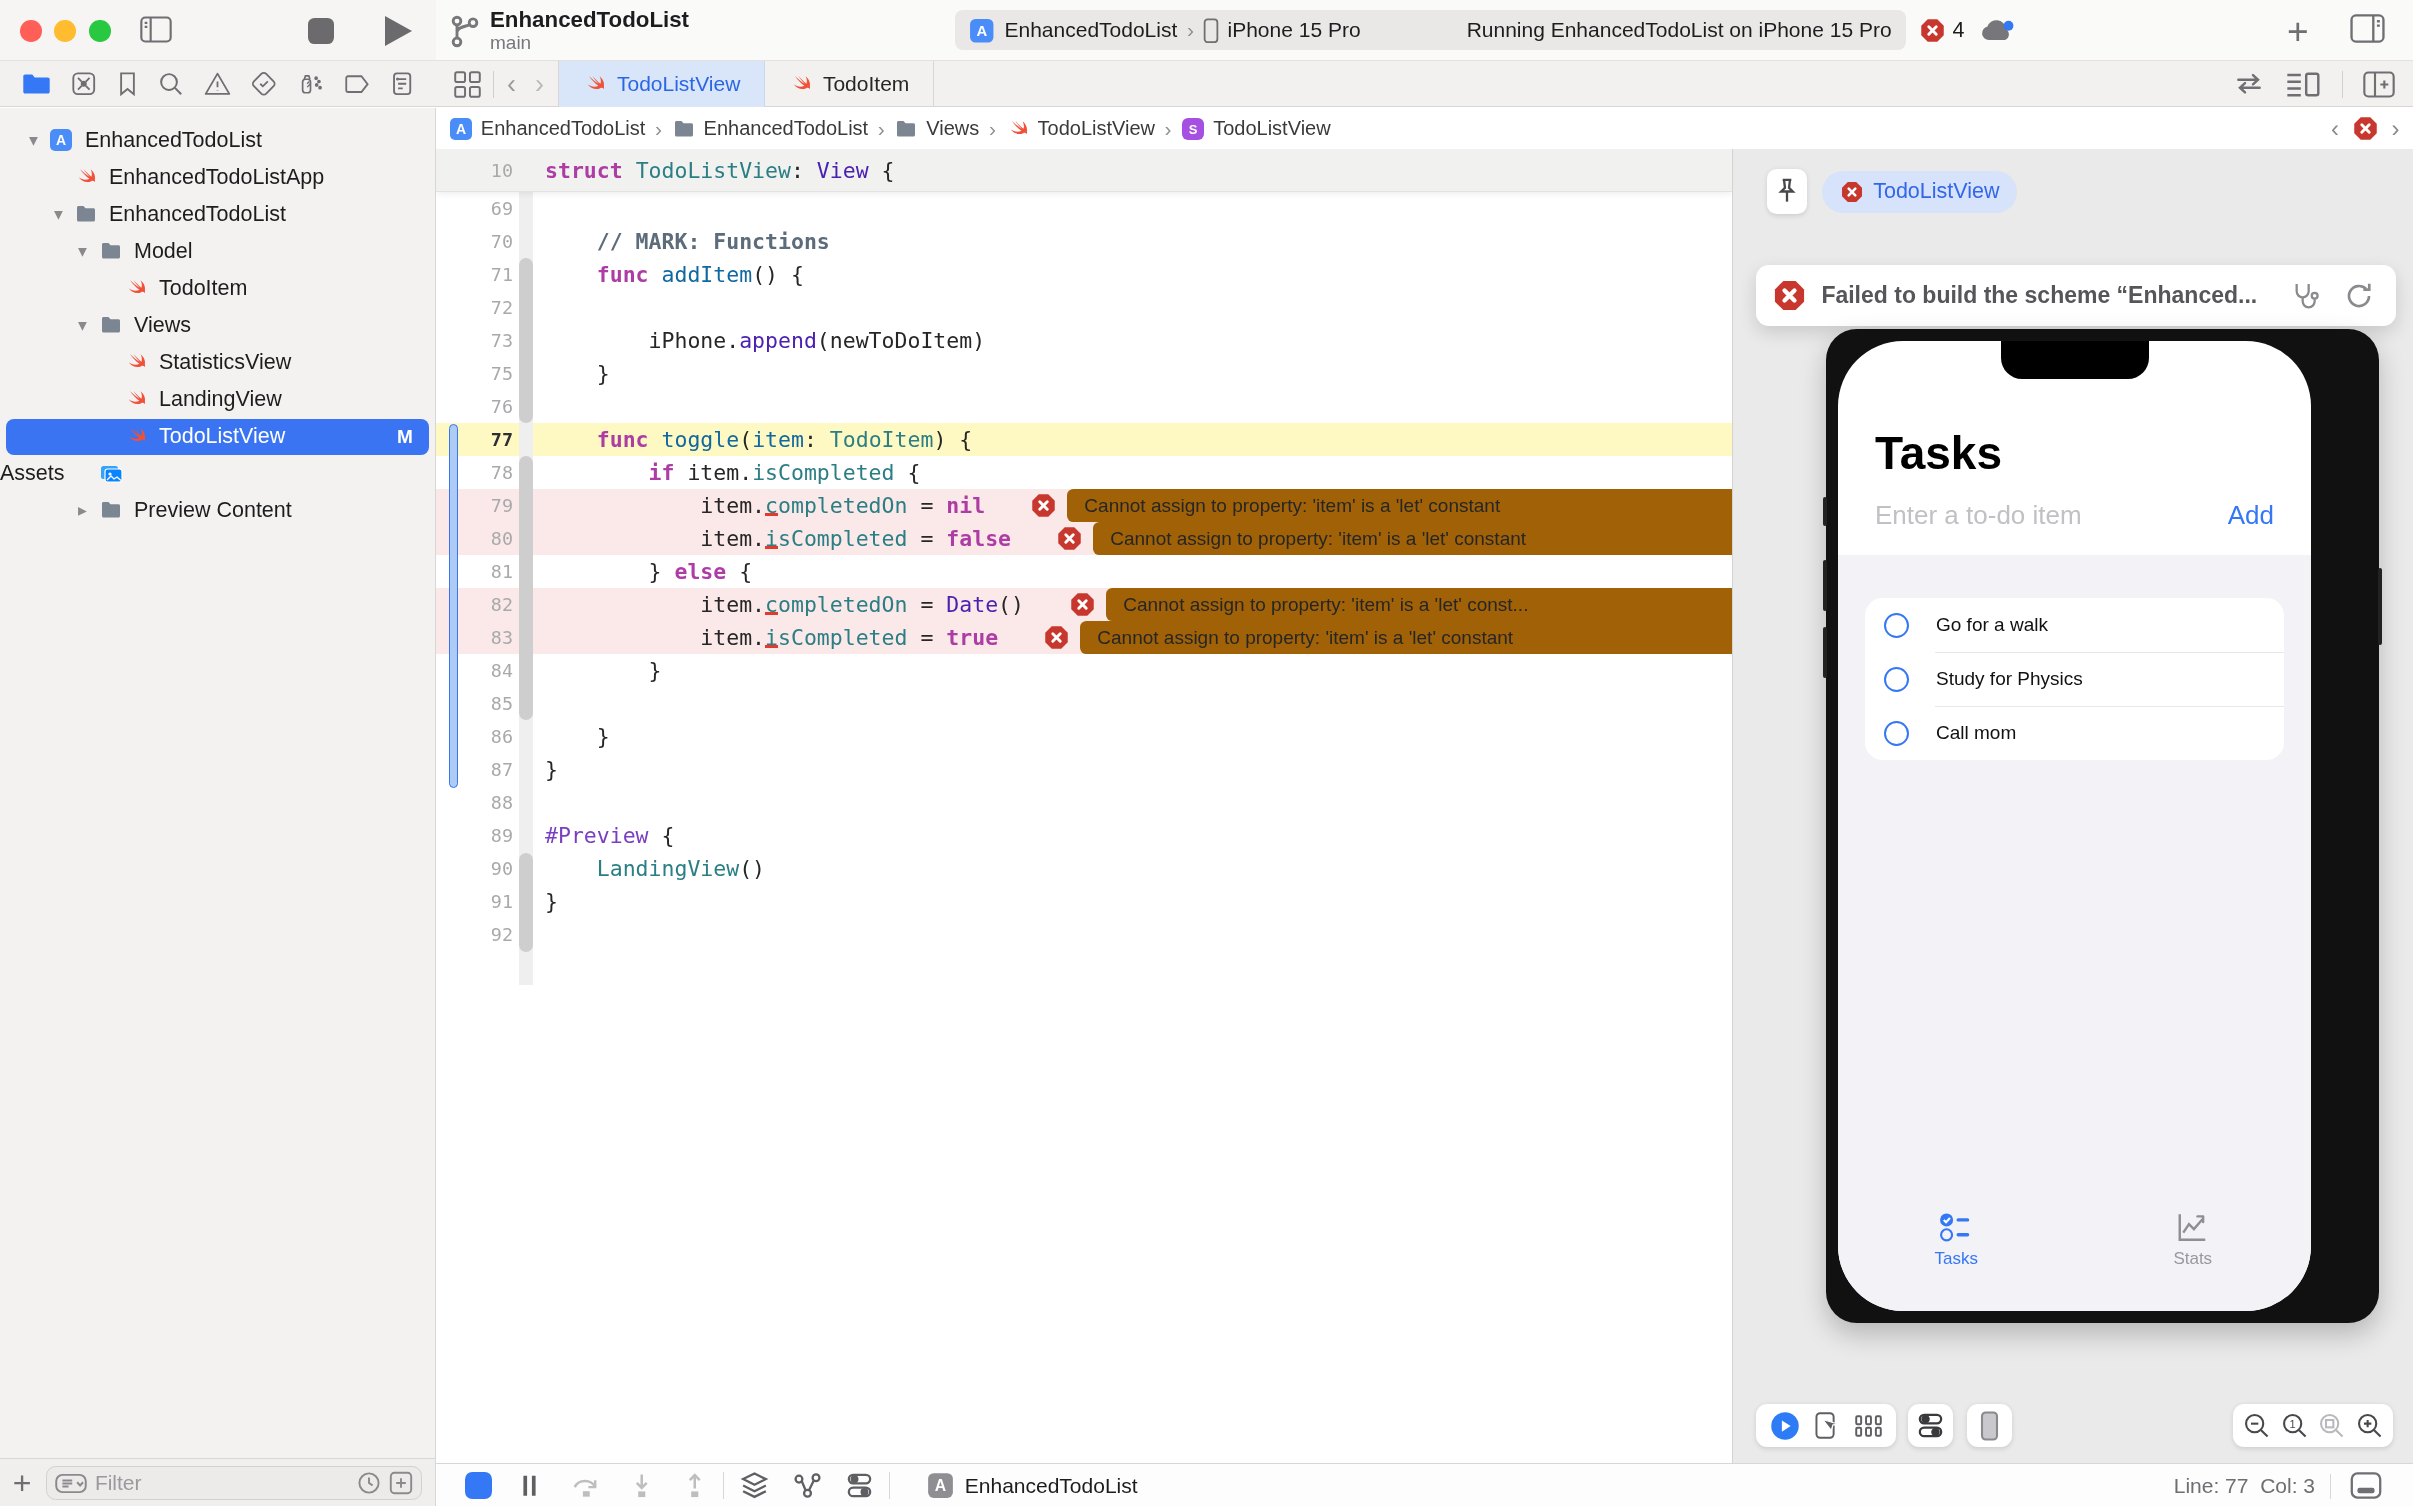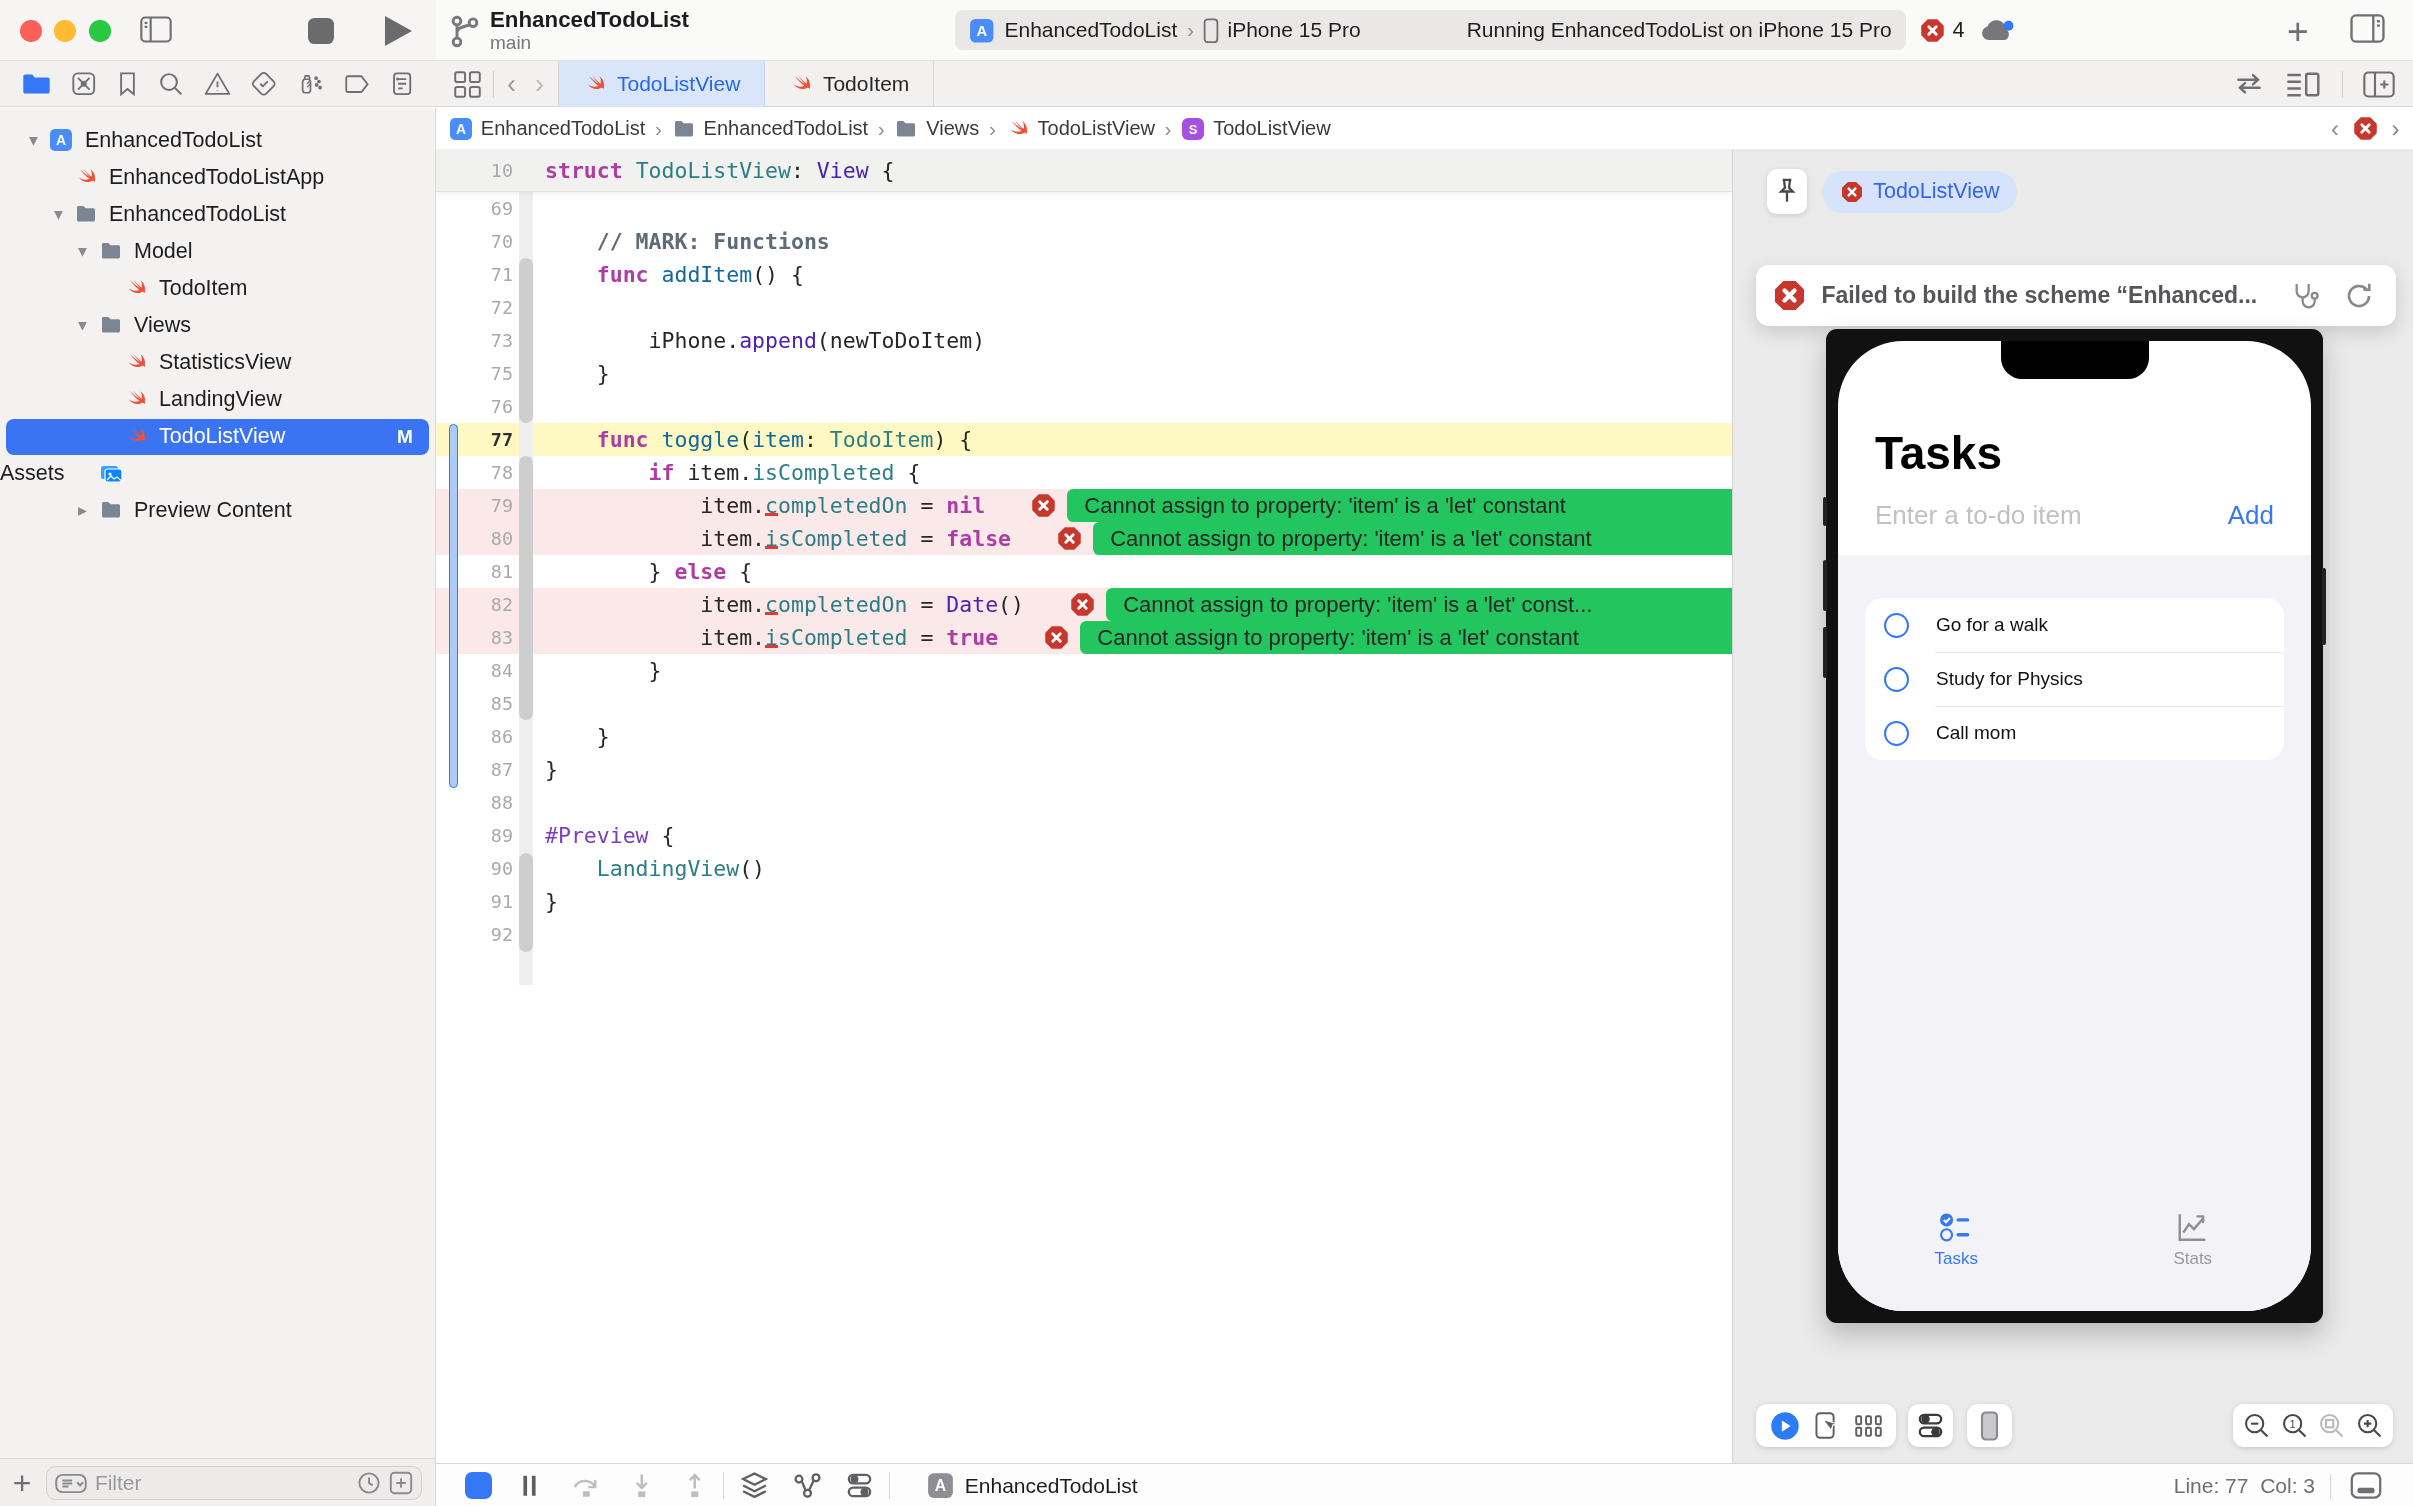--- a/index.html
+++ b/index.html
@@ -65,41 +65,41 @@
   .code{margin-left:109px;white-space:pre;font-family:"DejaVu Sans Mono",monospace;font-size:21.5px;line-height:33px;color:#262626}
   .tk-kw{color:#AD3DA4;font-weight:700}
   .tk-ty{color:#2B7E84}
   .tk-tyu{color:#2B7E84;background-image:linear-gradient(#E23B2E,#E23B2E);background-size:100% 3.2px;background-repeat:no-repeat;background-position:0 92%}
   .tk-sdk{color:#4B21B0}
   .tk-pv{color:#7A3FC0}
   .tk-fn{color:#0F68A0}
   .tk-str{color:#C41A16}
   .tk-cmt{color:#5D6C7A;font-weight:700}
   .ebadge{margin-left:45px;flex:0 0 auto}
-  .ebub{margin-left:9.6px;flex:1;align-self:stretch;background:#22c55e;border-radius:6.4px 0 0 6.4px;display:flex;align-items:center;padding:0 17.6px;font-size:22px;color:#262626;white-space:nowrap;overflow:hidden}
+  .ebub{margin-left:9.6px;flex:1;align-self:stretch;background:#a16207;border-radius:6.4px 0 0 6.4px;display:flex;align-items:center;padding:0 17.6px;font-size:19px;color:#262626;white-space:nowrap;overflow:hidden}
   #ribbon{position:absolute;left:83px;top:43px;width:14.4px;height:793px;background:#F0EFEF;z-index:2}
   .ribcap{position:absolute;left:0;width:14.4px;background:#CFCECE;border-radius:7.2px}
   #changebar{position:absolute;left:12.8px;top:275px;width:8.8px;height:364px;background:#AECBF5;border:1.6px solid #3A74F2;border-radius:4.8px;z-index:2}
 
   
   .dbg-ic{display:flex;align-items:center;justify-content:center}
   #process{display:flex;align-items:center;gap:11.2px;font-size:21px;color:#1d1d1f;margin-left:21px}
   #linecol{position:absolute;right:99px;font-size:21px;color:#6e6e73;white-space:pre}
   #mode-ic{position:absolute;right:32px}
   .bdiv{width:0.8px;height:27px;background:#D8D7D6;margin:0 16px}
 
   
   #pin-btn{left:34px;top:20px;width:40px;height:45px;background:#fff;border-radius:9.6px;box-shadow:0 1.6px 4.8px rgba(0,0,0,.12);display:flex;align-items:center;justify-content:center}
   #chip{left:89px;top:21.5px;height:42px;background:#D7E3FA;border-radius:21px;display:flex;align-items:center;gap:9.6px;padding:0 17.6px;font-size:21.5px;color:#3366E8}
   #banner{left:23px;top:116px;width:640px;height:61px;background:#fff;border-radius:12.8px;box-shadow:0 6.4px 17.6px rgba(0,0,0,.14);display:flex;align-items:center;padding:0 16px;gap:14.4px}
   #banner .btext{font-size:23px;font-weight:700;color:#56565A;flex:1;white-space:nowrap;overflow:hidden}
   #banner .bic{display:flex;gap:21px;padding-right:4.8px}
 
   
-  #phone{left:93px;top:180px;width:497px;height:994px;background:#111;border-radius:11px;box-shadow:0 11.2px 27px rgba(0,0,0,.22)}
+  #phone{left:93px;top:180px;width:553px;height:994px;background:#111;border-radius:31px;box-shadow:0 11.2px 27px rgba(0,0,0,.22)}
   #phone .nub{position:absolute;background:#222;border-radius:3.2px}
   #screen{position:absolute;left:12px;top:12px;width:473px;height:970px;background:#fff;border-radius:65px;overflow:hidden}
   #notch{position:absolute;left:50%;transform:translateX(-50%);top:0;width:148px;height:38px;background:#000;border-radius:0 0 21px 21px}
   #p-title{position:absolute;left:37px;top:85px;font-size:46px;font-weight:700;color:#000}
   #p-input{position:absolute;left:37px;right:37px;top:156px;height:37px;display:flex;align-items:center}
   #p-ph{font-size:26px;color:#C0C0C5}
   #p-add{margin-left:auto;font-size:26px;color:#3478F6}
   #p-body{position:absolute;left:0;right:0;top:214px;bottom:0;background:#F2F2F7}
   #p-card{position:absolute;left:27px;width:419px;top:43px;background:#fff;border-radius:17.6px;overflow:hidden}
   .p-row{position:relative;height:54px;display:flex;align-items:center;padding-left:19px;gap:27px}

